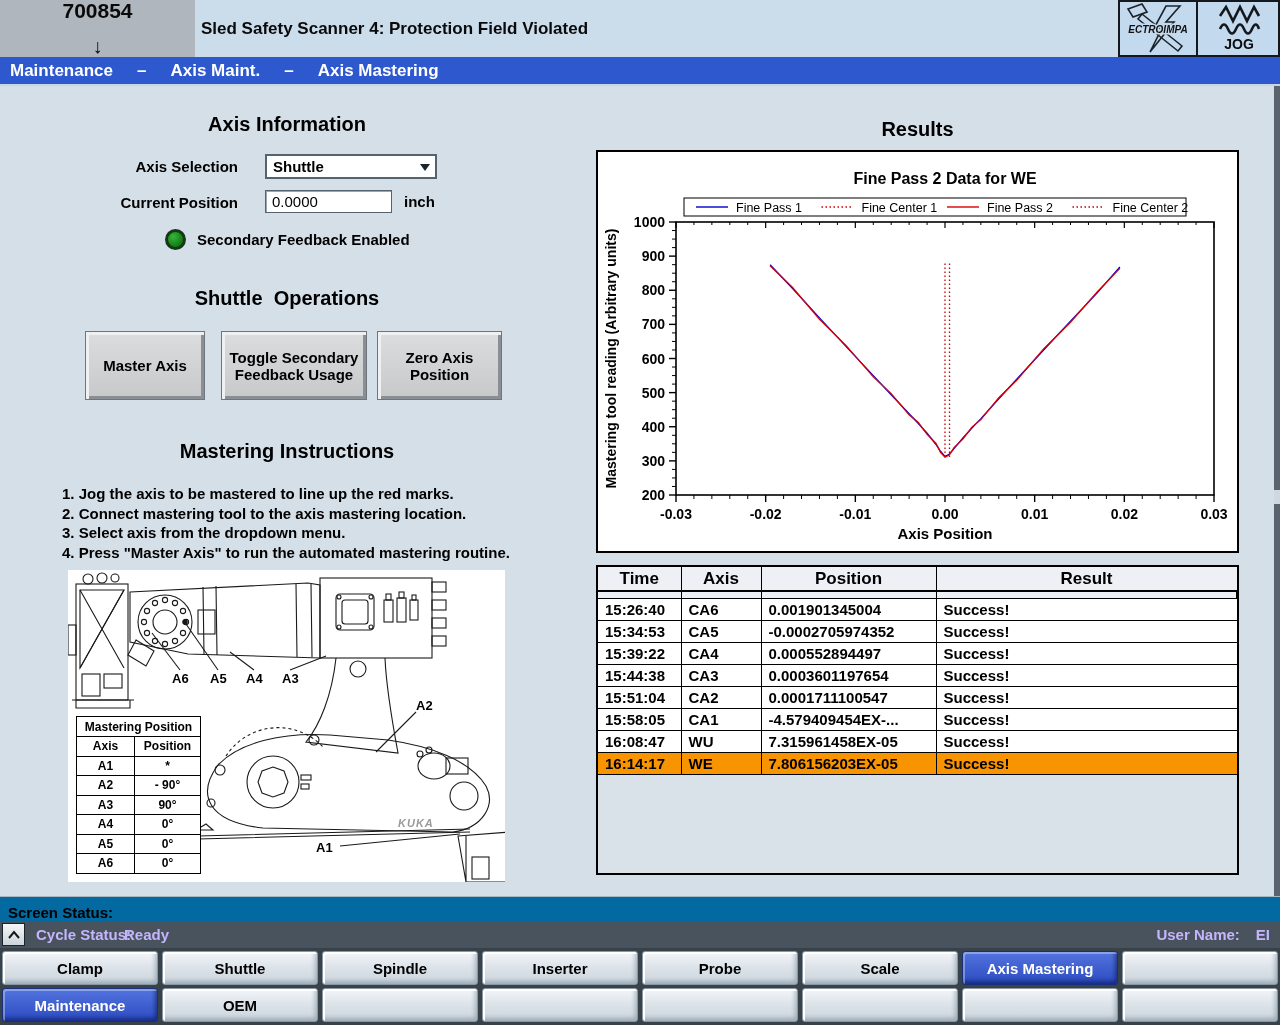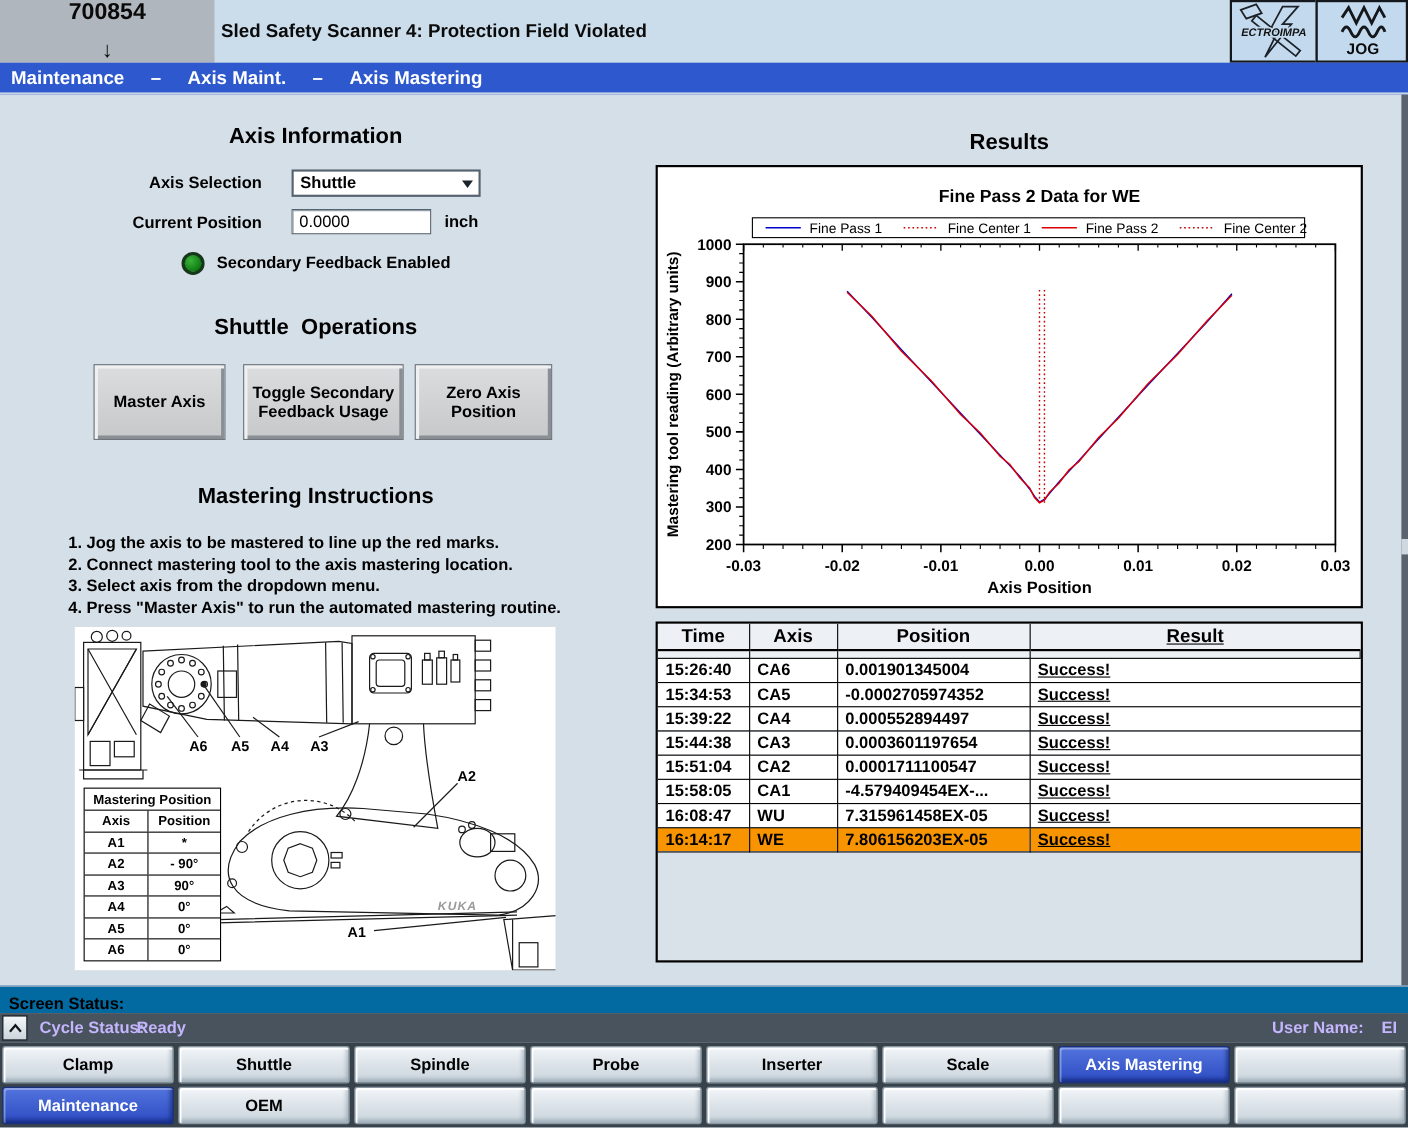--- a/index.html
+++ b/index.html
@@ -72,21 +72,21 @@
   .chart-panel { position:absolute; left:596px; top:150px; width:643px; height:403px;
                  background:#fff; border:2px solid #000; }
   svg text { font-family:"Liberation Sans", sans-serif; }
 
   
   .results-panel { position:absolute; left:596px; top:565px; width:643px; height:310px;
                    background:#d9e1e9; border:2px solid #000; overflow:hidden; }
   .res-table { width:100%; border-collapse:collapse; table-layout:fixed; }
   .res-table th { background:#edf1f5; font-size:17px; font-weight:bold; height:24px;
                   border-right:1px solid #000; border-bottom:2px solid #000; text-align:center; }
-  .res-table th:last-child, .res-table td:last-child { border-right:none;text-decoration:underline; }
+  .res-table th:last-child, .res-table td:last-child { border-right:none; }
   .res-table tr.spacer td { height:7px; background:#edf1f5; border-right:1px solid #000; border-bottom:1px solid #000; }
   .res-table td { background:#fff; font-size:15px; font-weight:bold; height:22px;
                   border-right:1px solid #000; border-bottom:1px solid #000;
                   padding-left:7px; white-space:nowrap; overflow:hidden; }
   .res-table tr.hl td { background:#f79400; }
 
   
   .screen-status { position:absolute; left:0; top:896px; width:1280px; height:25px; background:#0369a1;
                    border-top:1px solid #a9b5c1; display:flex; align-items:flex-end; padding-left:8px;
                    font-size:15px; font-weight:bold; }
@@ -552,22 +552,22 @@
       <span>User Name:</span>
       <span>EI</span>
     </span>
   </div>
 
   <div class="menu">
     <div class="menu-row r1" id="menu-row1">
         <div class="menu-btn">Clamp</div>
         <div class="menu-btn">Shuttle</div>
         <div class="menu-btn">Spindle</div>
+        <div class="menu-btn">Inserter</div>
         <div class="menu-btn">Probe</div>
-        <div class="menu-btn">Inserter</div>
         <div class="menu-btn">Scale</div>
         <div class="menu-btn selected">Axis Mastering</div>
         <div class="menu-btn"></div>
       </div>
     <div class="menu-row r2" id="menu-row2">
         <div class="menu-btn selected">Maintenance</div>
         <div class="menu-btn">OEM</div>
         <div class="menu-btn"></div>
         <div class="menu-btn"></div>
         <div class="menu-btn"></div>

